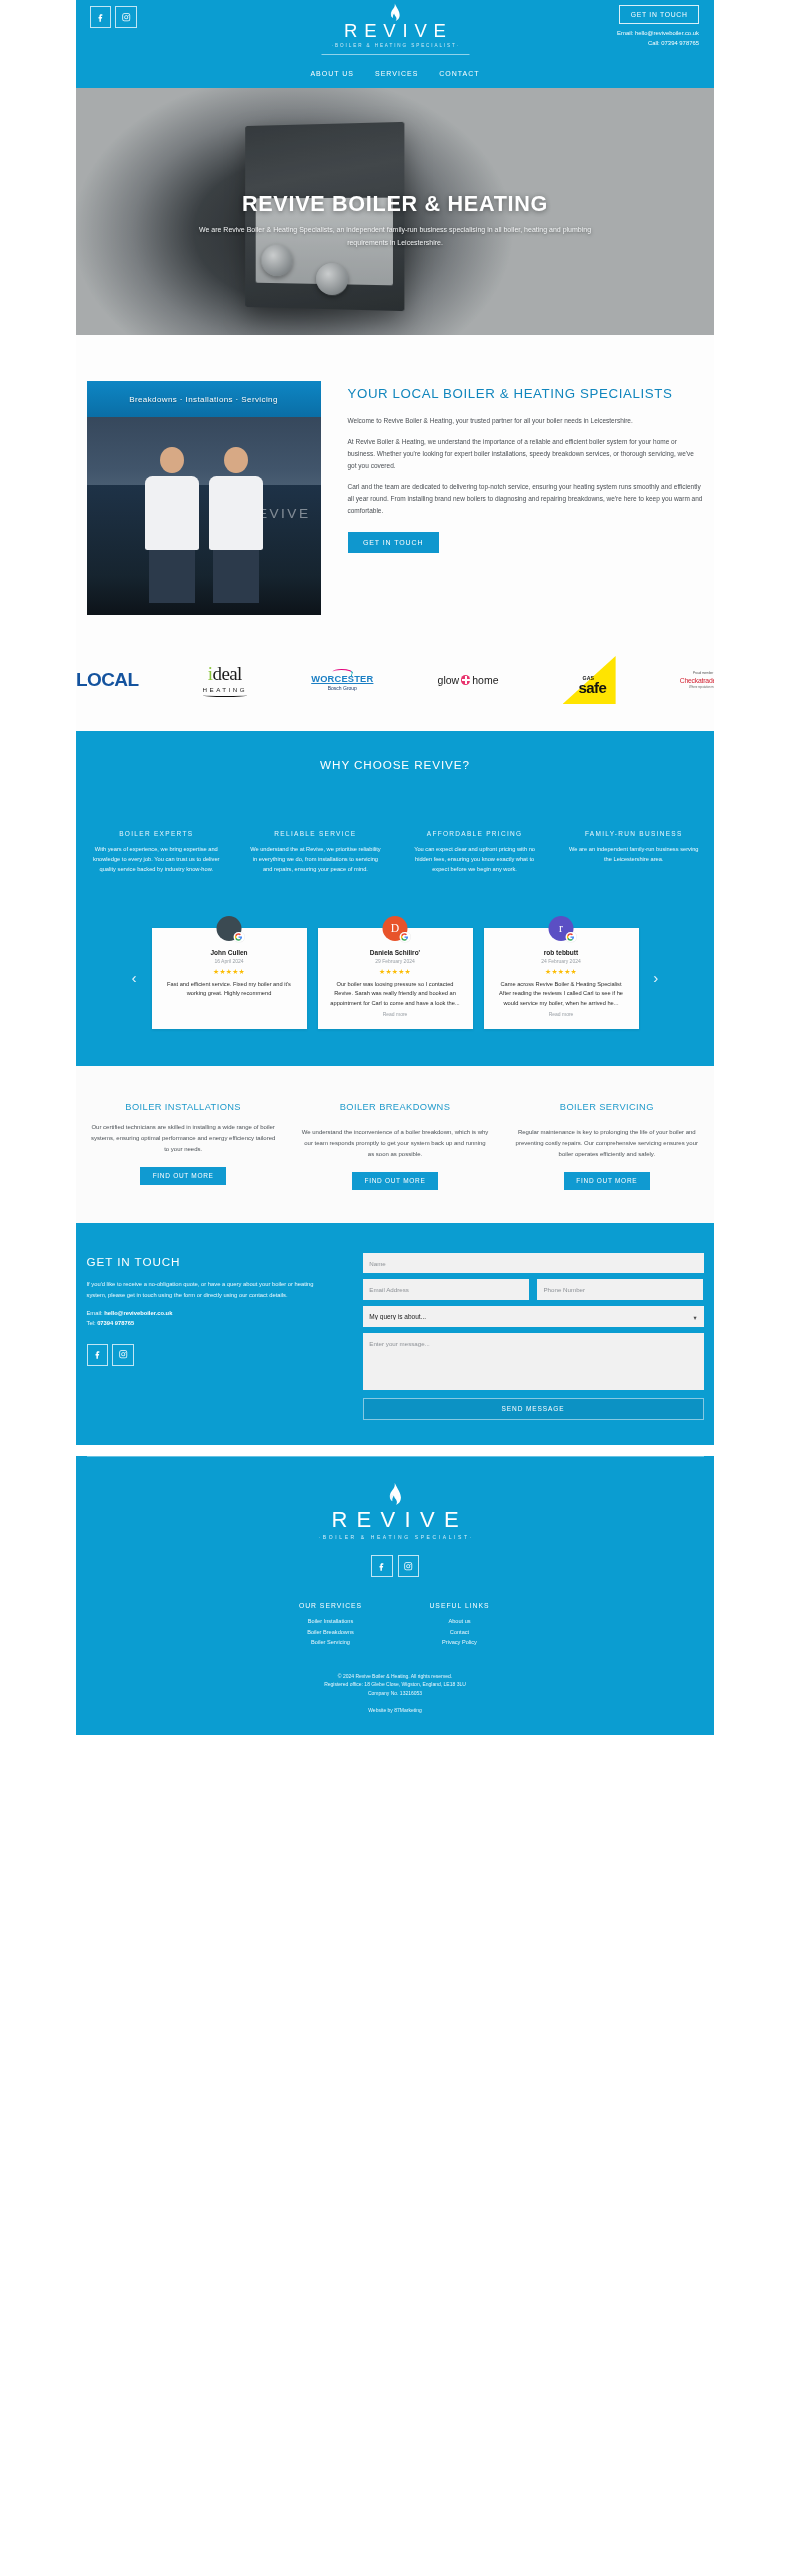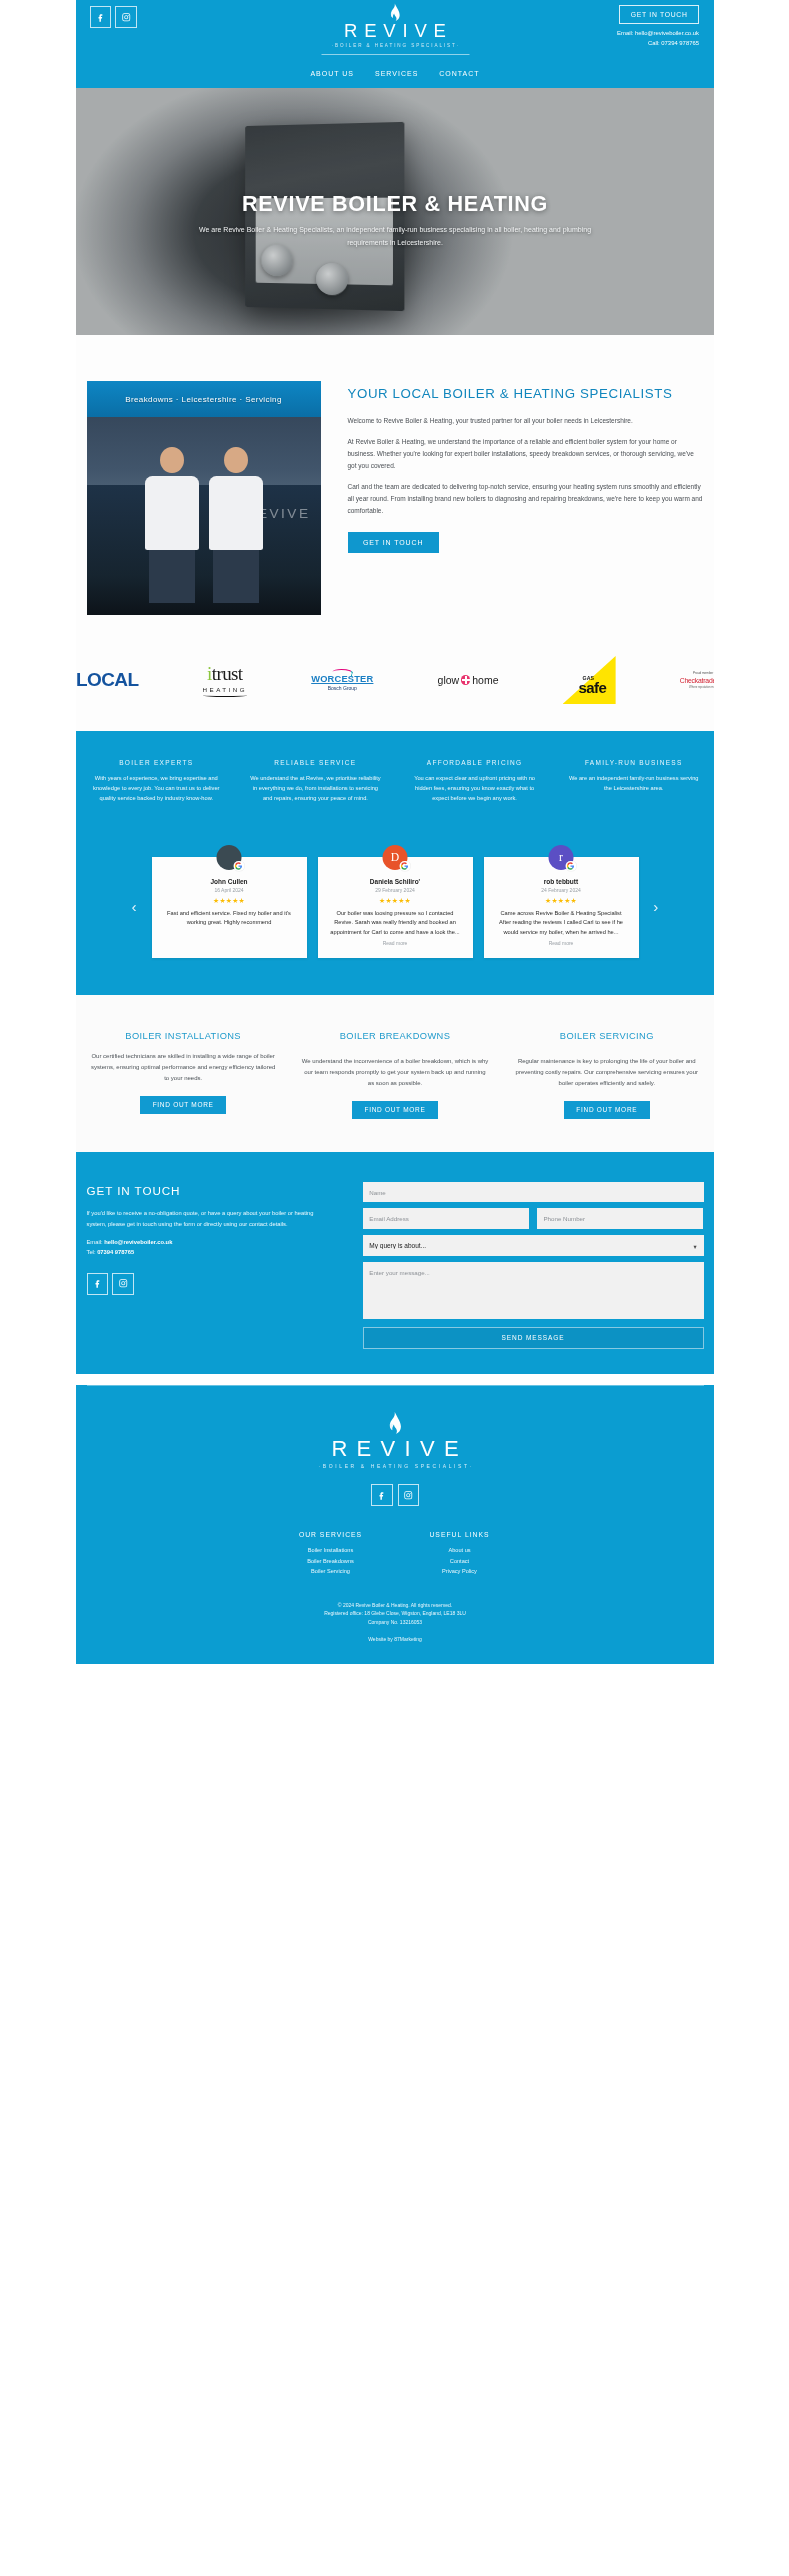--- a/index.html
+++ b/index.html
@@ -538,21 +538,21 @@
     <div class="hero-content">
       <h1>REVIVE BOILER &amp; HEATING</h1>
       <p>We are Revive Boiler &amp; Heating Specialists, an independent family-run business specialising in all boiler, heating and plumbing requirements in Leicestershire.</p>
     </div>
   </div>
 
   <div class="about">
     <div class="wrap">
       <div class="about-row">
         <div class="about-photo">
-          <div class="ap-banner">Breakdowns · Leicestershire · Servicing</div>
+          <div class="ap-banner">Breakdowns · Installations · Servicing</div>
           <div class="ap-van"></div>
           <div class="ap-person ap-left">
             <div class="head"></div>
               <div class="torso"></div>
               <div class="legs"></div>
           </div>
           <div class="ap-person ap-right">
             <div class="head"></div>
               <div class="torso"></div>
               <div class="legs"></div>
@@ -566,21 +566,21 @@
           <button class="btn-primary">GET IN TOUCH</button>
         </div>
       </div>
     </div>
   </div>
 
   <div class="logos">
     <div class="logo-row">
       <div class="logo-baxi">LOCAL</div>
       <div class="logo-ideal">
-        <div class="w1"><i>i</i><span>trust</span></div>
+        <div class="w1"><i>i</i><span>deal</span></div>
         <div class="w2">HEATING</div>
         <div class="arc"></div>
       </div>
       <div class="logo-worc">
         <div class="swoosh"></div>
         <div class="w1">WORCESTER</div>
         <div class="w2">Bosch Group</div>
       </div>
       <div class="logo-glow">
         <span>glow</span>
@@ -594,20 +594,21 @@
       </div>
       <div class="logo-check">
         <div class="t1">Proud member of</div>
         <div class="t2"><span style="color:#d22030">Checkatrade</span><span>.com</span></div>
         <div class="t3">Where reputation matters</div>
       </div>
     </div>
   </div>
 
   <div class="why">
+    <h2>WHY CHOOSE REVIVE?</h2>
     <div class="why-grid">
       <div class="why-col">
         <h3>BOILER EXPERTS</h3>
         <p>With years of experience, we bring expertise and knowledge to every job. You can trust us to deliver quality service backed by industry know-how.</p>
       </div>
       <div class="why-col">
         <h3>RELIABLE SERVICE</h3>
         <p>We understand the at Revive, we prioritise reliability in everything we do, from installations to servicing and repairs, ensuring your peace of mind.</p>
       </div>
       <div class="why-col">

